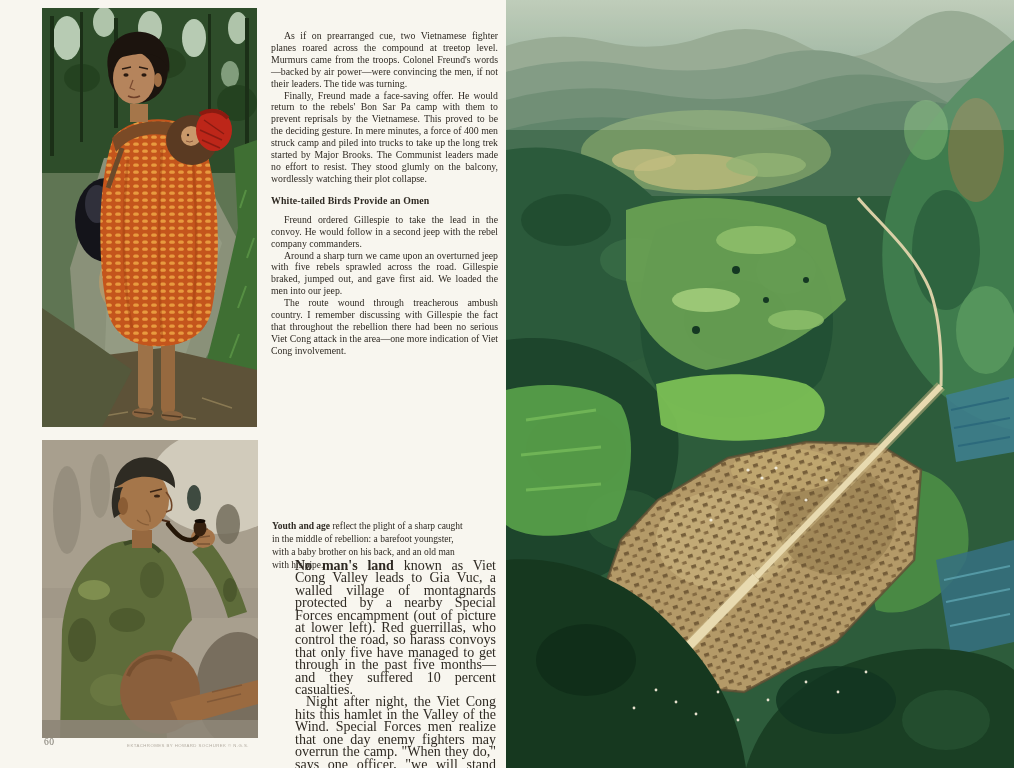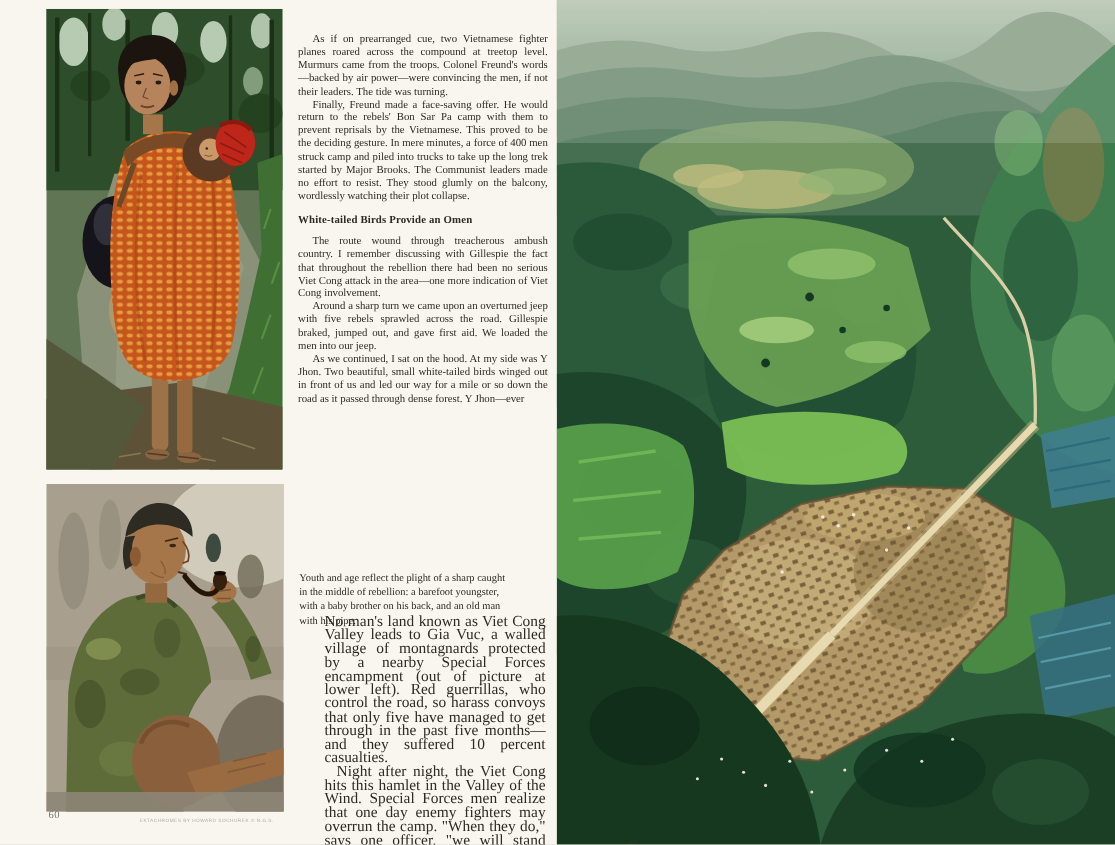--- a/index.html
+++ b/index.html
@@ -19,21 +19,21 @@
     font-size:9.8px;line-height:11.9px;text-align:justify;
     hyphens:auto;-webkit-hyphens:auto;
   }
   .article-col p{margin:0;text-indent:13px;}
   .article-col h3{
     font-size:9.8px;line-height:12px;font-weight:bold;text-align:left;
     margin:10px 0 7px 0;letter-spacing:.15px;
   }
   
   .caption{position:absolute;font-size:9.5px;line-height:13.1px;}
-  .caption .lead{font-weight:normal;}
+  .caption .lead{font-weight:bold;}
   .caption-youth{left:272px;top:520px;width:192px;text-align:left;}
   .caption-nml{left:295px;top:560px;width:201px;text-align:justify;font-size:14px;line-height:12.4px;hyphens:auto;-webkit-hyphens:auto;}
   .caption-nml p{margin:0;}
   .caption-nml p.cap-indent{text-indent:11px;}
   
   .folio{position:absolute;left:44px;top:737px;font-family:Liberation Serif, serif;
     font-size:9.5px;color:#7a766c;letter-spacing:.5px;}
   .credit{position:absolute;left:116px;top:743px;width:144px;
     font-family:"Liberation Sans",sans-serif;font-size:4.3px;letter-spacing:.45px;
     color:#b2aba0;white-space:nowrap;text-align:center;}
@@ -164,23 +164,23 @@
       <ellipse cx="158" cy="81" rx="5.5" ry="2" fill="#120a04"></ellipse>
 
       <rect y="280" width="216" height="18" fill="#8d8577" opacity=".9"></rect>
     </svg>
   </div>
 
   <div class="article-col">
     <p>As if on prearranged cue, two Vietnamese fighter planes roared across the compound at treetop level. Murmurs came from the troops. Colonel Freund's words—backed by air power—were convincing the men, if not their leaders. The tide was turning.</p>
     <p>Finally, Freund made a face-saving offer. He would return to the rebels' Bon Sar Pa camp with them to prevent reprisals by the Vietnamese. This proved to be the deciding gesture. In mere minutes, a force of 400 men struck camp and piled into trucks to take up the long trek started by Major Brooks. The Communist leaders made no effort to resist. They stood glumly on the balcony, wordlessly watching their plot collapse.</p>
     <h3>White-tailed Birds Provide an Omen</h3>
+    <p>Freund ordered Gillespie to take the lead in the convoy. He would follow in a second jeep with the rebel company commanders.</p>
+    <p>Around a sharp turn we came upon an overturned jeep with five rebels sprawled across the road. Gillespie braked, jumped out, and gave first aid. We loaded the men into our jeep.</p>
     <p>The route wound through treacherous ambush country. I remember discussing with Gillespie the fact that throughout the rebellion there had been no serious Viet Cong attack in the area—one more indication of Viet Cong involvement.</p>
-    <p>Around a sharp turn we came upon an overturned jeep with five rebels sprawled across the road. Gillespie braked, jumped out, and gave first aid. We loaded the men into our jeep.</p>
-    <p>As we continued, I sat on the hood. At my side was Y Jhon. Two beautiful, small white-tailed birds winged out in front of us and led our way for a mile or so down the road as it passed through dense forest. Y Jhon—ever</p>
   </div>
 
   <div class="caption caption-youth">
     <span class="lead">Youth and age</span><span> reflect the plight of a sharp caught in the middle of rebellion: a barefoot youngster, with a baby brother on his back, and an old man with his pipe.</span>
   </div>
 
   <div class="caption caption-nml">
     <p><span class="lead">No man's land</span><span> known as Viet Cong Valley leads to Gia Vuc, a walled village of montagnards protected by a nearby Special Forces encampment (out of picture at lower left). Red guerrillas, who control the road, so harass convoys that only five have managed to get through in the past five months—and they suffered 10 percent casualties.</span></p>
     <p class="cap-indent">Night after night, the Viet Cong hits this hamlet in the Valley of the Wind. Special Forces men realize that one day enemy fighters may overrun the camp. "When they do," says one officer, "we will stand right here and die if we have to."</p>
   </div>

